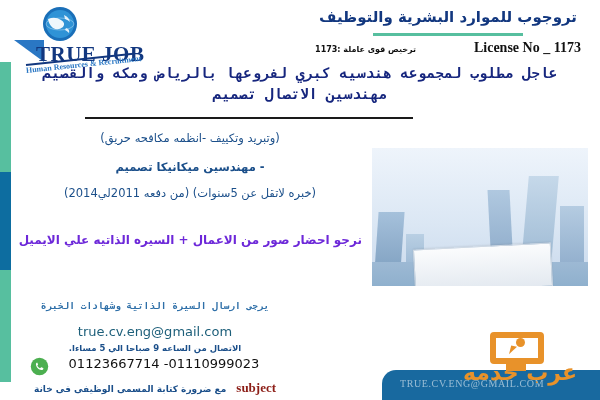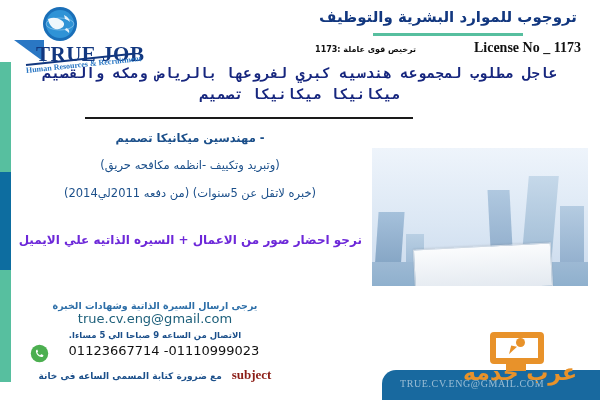--- a/index.html
+++ b/index.html
@@ -189,21 +189,22 @@
     left: 20px;
     top: 300px;
     width: 270px;
     text-align: center;
     direction: rtl;
   }
   .c-head {
     color: #2e6fa8;
     font-size: 9.5px;
     font-weight: bold;
-    margin-bottom: 0;
+    margin-bottom: 12px;
+    font-family: Liberation Mono, monospace;
   }
   .c-mail {
     direction: ltr;
     color: #1d5f7a;
     font-size: 13px;
     margin-bottom: 4px;
     font-family: "DejaVu Sans", sans-serif;
   }
   .c-hours {
     color: #1b4f8a;
@@ -400,47 +401,47 @@
     <div class="hdr-title">تروجوب للموارد البشرية والتوظيف</div>
     <div class="hdr-sep"></div>
     <div class="hdr-lic">
       <span class="hdr-lic-ar">ترخيص قوى عاملة :1173</span>
       <span class="hdr-lic-en">License No _ 1173</span>
     </div>
   </div>
 
   <div class="headline">
     <div>عاجل مطلوب لمجموعه هندسيه كبري لفروعها بالرياض ومكه والقصيم</div>
-    <div>ميكانيكا ميكانيكا تصميم</div>
+    <div>مهندسين الاتصال تصميم</div>
   </div>
   <div class="headline-rule"></div>
 
   <div class="body-wrap">
+    <div class="body-line ln2">(وتبريد وتكييف -انظمه مكافحه حريق)</div>
     <div class="body-line ln1">- مهندسين ميكانيكا تصميم</div>
-    <div class="body-line ln2">(وتبريد وتكييف -انظمه مكافحه حريق)</div>
     <div class="body-line ln3">(خبره لاتقل عن 5سنوات)    (من دفعه 2011لي2014)</div>
   </div>
 
   <div class="cta">نرجو احضار صور من الاعمال + السيره الذاتيه علي الايميل</div>
 
   <div class="contact">
     <div class="c-head">يرجى ارسال السيرة الذاتية وشهادات الخبرة</div>
     <div class="c-mail">true.cv.eng@gmail.com</div>
     <div class="c-hours">الاتصال من الساعه 9 صباحا الي 5 مساءا.</div>
     <div class="c-phone-row">
       <svg class="wa-icon" viewBox="0 0 24 24">
         <circle cx="12" cy="12" r="11" fill="#4caf50"></circle>
         <path d="M8.4 6.6c.4 0 .7.1.9.6l.8 1.9c.1.3.1.5-.1.8l-.6.8c-.2.2-.2.4 0 .7.7 1.2 1.7 2.1 3 2.7.3.2.5.1.7-.1l.7-.8c.2-.3.5-.3.8-.2l1.9.9c.4.2.5.5.4.9-.2 1.1-1.2 1.8-2.4 1.7-3.4-.3-6.6-3.5-7-7-.1-1.2.6-2.2 1.7-2.4.1 0 .2 0 .2 0z" fill="#ffffff"></path>
         <path d="M16.5 18.3l2.6.8-.9-2.5z" fill="#4caf50"></path>
       </svg>
       <div class="c-phones">01123667714 -01110999023</div>
     </div>
     <div class="c-subject-row">
       <span class="c-subject-en">subject</span>
-      <span class="c-subject-ar">مع ضرورة كتابة المسمى الساعه فى خانة</span>
+      <span class="c-subject-ar">مع ضرورة كتابة المسمى الوظيفى فى خانة</span>
     </div>
   </div>
 
   <div class="photo">
     <div class="sky-b b1"></div>
     <div class="sky-b b2"></div>
     <div class="sky-b b3"></div>
     <div class="sky-b b4"></div>
     <div class="sky-b b5"></div>
     <div class="ground"></div>

